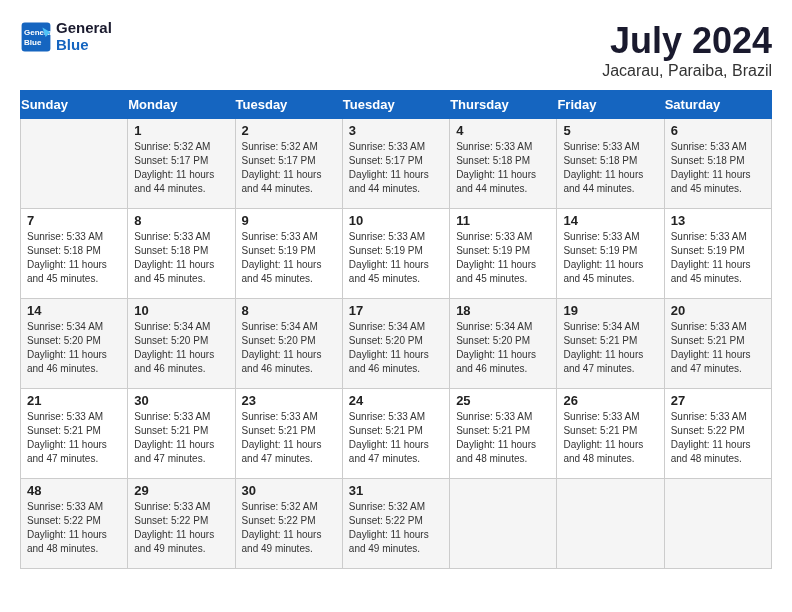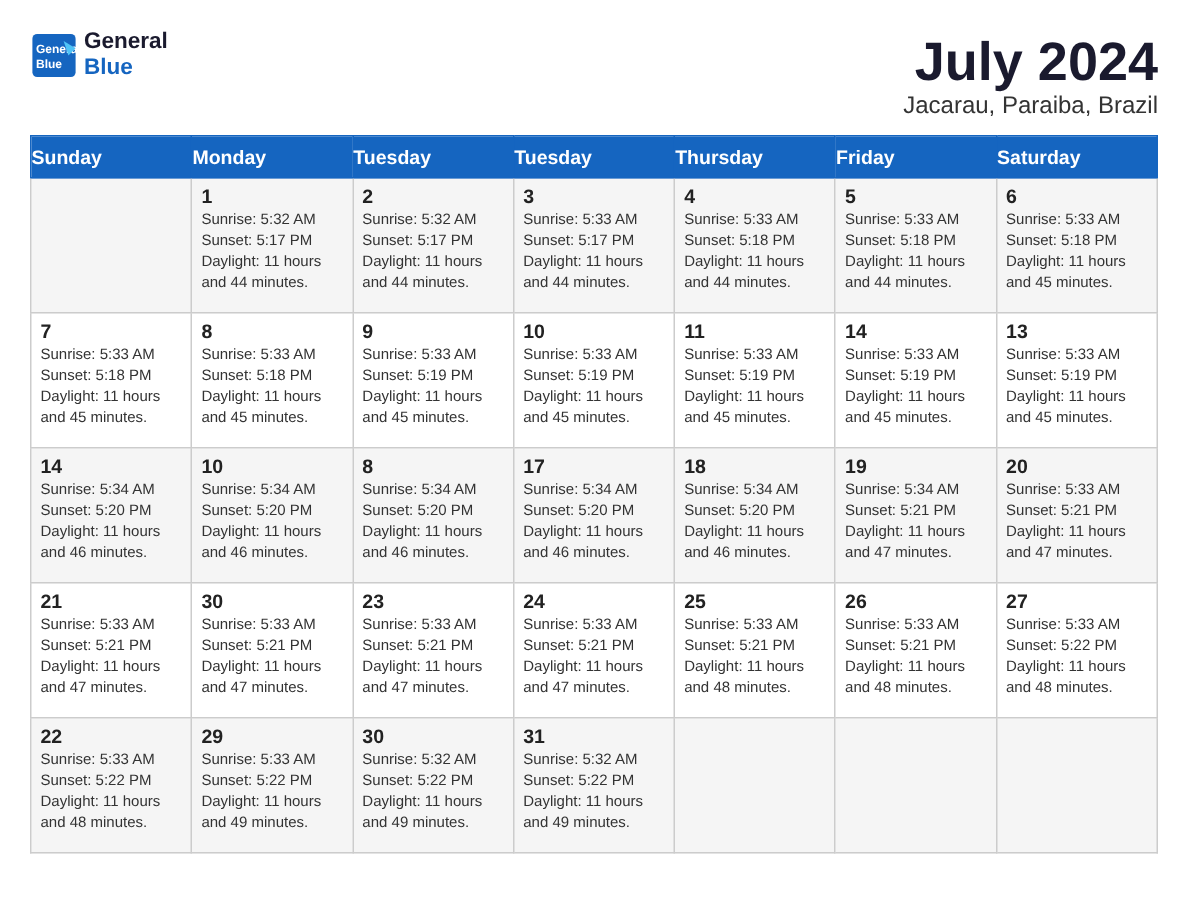--- a/index.html
+++ b/index.html
@@ -308,21 +308,21 @@
         <td>
           <span class="day-num">27</span>
           <div class="day-info">Sunrise: 5:33 AM</div>
           <div class="day-info">Sunset: 5:22 PM</div>
           <div class="day-info">Daylight: 11 hours</div>
           <div class="day-info">and 48 minutes.</div>
         </td>
       </tr>
       <tr>
         <td>
-          <span class="day-num">22</span>
+          <span class="day-num">48</span>
           <div class="day-info">Sunrise: 5:33 AM</div>
           <div class="day-info">Sunset: 5:22 PM</div>
           <div class="day-info">Daylight: 11 hours</div>
           <div class="day-info">and 48 minutes.</div>
         </td>
         <td>
           <span class="day-num">29</span>
           <div class="day-info">Sunrise: 5:33 AM</div>
           <div class="day-info">Sunset: 5:22 PM</div>
           <div class="day-info">Daylight: 11 hours</div>

